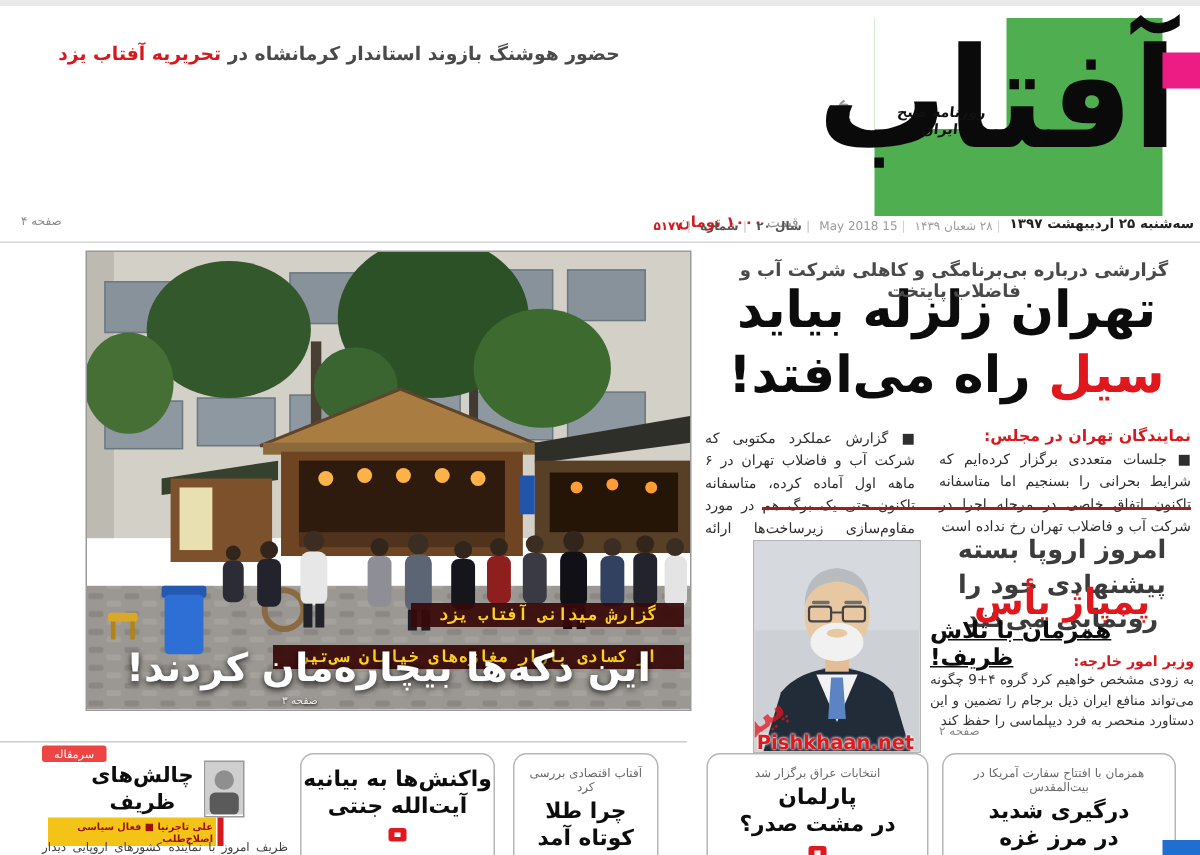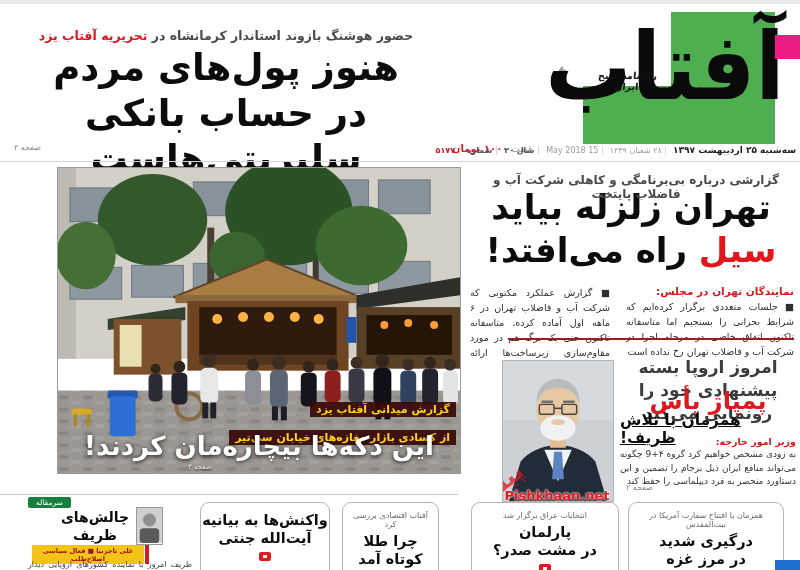--- a/index.html
+++ b/index.html
@@ -34,21 +34,21 @@
   .dateline .fa-date{font-size:9px;font-weight:bold;color:#222;}
   .dateline .issue{font-weight:bold;color:#555;}
   .dateline .issue-num{color:#d6191f;font-weight:bold;}
   .header-rule{top:157px;left:0;width:800px;height:1px;background:#d5d5d5;}
 
   
   .main-photo{top:163px;left:57px;width:404px;height:307px;border:1px solid #9a9a9a;
               box-sizing:border-box;overflow:hidden;}
   .main-photo svg{display:block;width:100%;height:100%;}
   .photo-cap{background:rgba(56,9,9,.93);color:#ffd21c;font-size:11px;font-weight:bold;
-             padding:1px 6px;white-space:nowrap;z-index:6;}
+             padding:1px 18px;white-space:nowrap;z-index:6;font-family:Liberation Mono, monospace;}
   .photo-cap1{top:398px;right:344px;}
   .photo-cap2{top:426px;right:344px;text-align:center;}
   .photo-headline{top:427px;left:60px;width:398px;text-align:center;color:#fff;
                   font-size:26px;font-weight:bold;letter-spacing:-1px;z-index:6;
                   text-shadow:0 1px 4px rgba(0,0,0,.85);}
   .photo-page-ref{top:459px;left:188px;color:#f0f0f0;font-size:7px;z-index:6;
                   text-shadow:0 1px 2px rgba(0,0,0,.8);}
   .left-rule{top:490px;left:0;width:458px;height:1px;background:#cccccc;}
 
   
@@ -80,28 +80,28 @@
               font-weight:bold;color:#e0181e;letter-spacing:-0.5px;}
   .z-head-black{top:407px;left:620px;width:176px;text-align:left;font-size:15.5px;
                 font-weight:bold;color:#0d0d0d;letter-spacing:-0.5px;text-decoration:underline;}
   .z-label{top:432px;left:620px;width:176px;text-align:right;font-size:9.5px;
            font-weight:bold;color:#d6191f;}
   .z-body{top:444px;left:620px;width:176px;font-size:9px;color:#333;
           text-align:justify;line-height:1.5;}
   .z-page{top:479px;left:626px;font-size:8px;color:#888;}
 
   
-  .ed-tab{top:493px;left:28px;background:#15803d;color:#fff;font-size:7.5px;
+  .ed-tab{top:493px;left:28px;background:#ef4444;color:#fff;font-size:7.5px;
           padding:1px 8px;border-radius:2px;z-index:3;}
   .ed-title{top:504px;left:56px;width:78px;text-align:center;font-size:14px;
             font-weight:bold;color:#0d0d0d;line-height:1.3;letter-spacing:-0.5px;}
   .ed-photo{top:503px;left:136px;width:27px;height:38px;border:1px solid #999;
             box-sizing:border-box;overflow:hidden;}
   .ed-byline{top:541px;left:32px;width:112px;background:#f3c318;color:#9c1006;
-             font-size:6.5px;font-weight:bold;text-align:center;padding:1.5px 2px;
+             font-size:6.5px;font-weight:bold;text-align:right;padding:1.5px 2px;
              box-sizing:border-box;position:absolute;}
   .ed-byline::after{content:"";position:absolute;right:-5px;top:0;width:4px;height:100%;
                     background:#d6191f;}
   .ed-body{top:555px;left:28px;width:164px;font-size:8px;color:#3f3f3f;
            text-align:justify;line-height:1.45;}
 
   .news-box{position:absolute;border:1px solid #b5b5b5;border-radius:9px;background:#fff;
             text-align:center;padding-top:8px;box-sizing:border-box;height:82px;}
   .nb-kicker{font-size:8px;color:#6a6a6a;margin:0 4px 3px;}
   .nb-title{font-size:14.5px;font-weight:bold;color:#0d0d0d;line-height:1.25;
@@ -116,24 +116,20 @@
   .box-4{top:498px;left:628px;width:156px;}
   .blue-chip{top:556px;left:775px;width:25px;height:14px;background:#1f6fd0;z-index:7;}
 </style>
 </head>
 <body>
 
 <div class="page">
 
   <div class="abs lead-kicker">
     <span>حضور هوشنگ بازوند استاندار کرمانشاه در </span><span class="accent">تحریریه آفتاب یزد</span>
-  </div>
-  <div class="abs lead-headline">
-    <div>هنوز پول‌های مردم</div>
-    <div>در حساب بانکی سلبریتی‌هاست</div>
   </div>
   <div class="abs lead-page-ref">صفحه ۴</div>
 
   <div class="abs masthead-green"></div>
   <div class="abs masthead-notch"></div>
   <div class="abs masthead-logo">آفتاب</div>
   <div class="abs masthead-tagline">روزنامه صبح ایران</div>
   <div class="abs masthead-stamp">
     <svg width="14" height="20" viewBox="0 0 14 20">
         <path d="M7,1 C2,4 3,9 7,8 C11,7 10,3 6,4 C2,5 3,14 7,13 C12,12 11,17 6,18" stroke="#9a9a9a" fill="none" stroke-width="1.6"></path>

